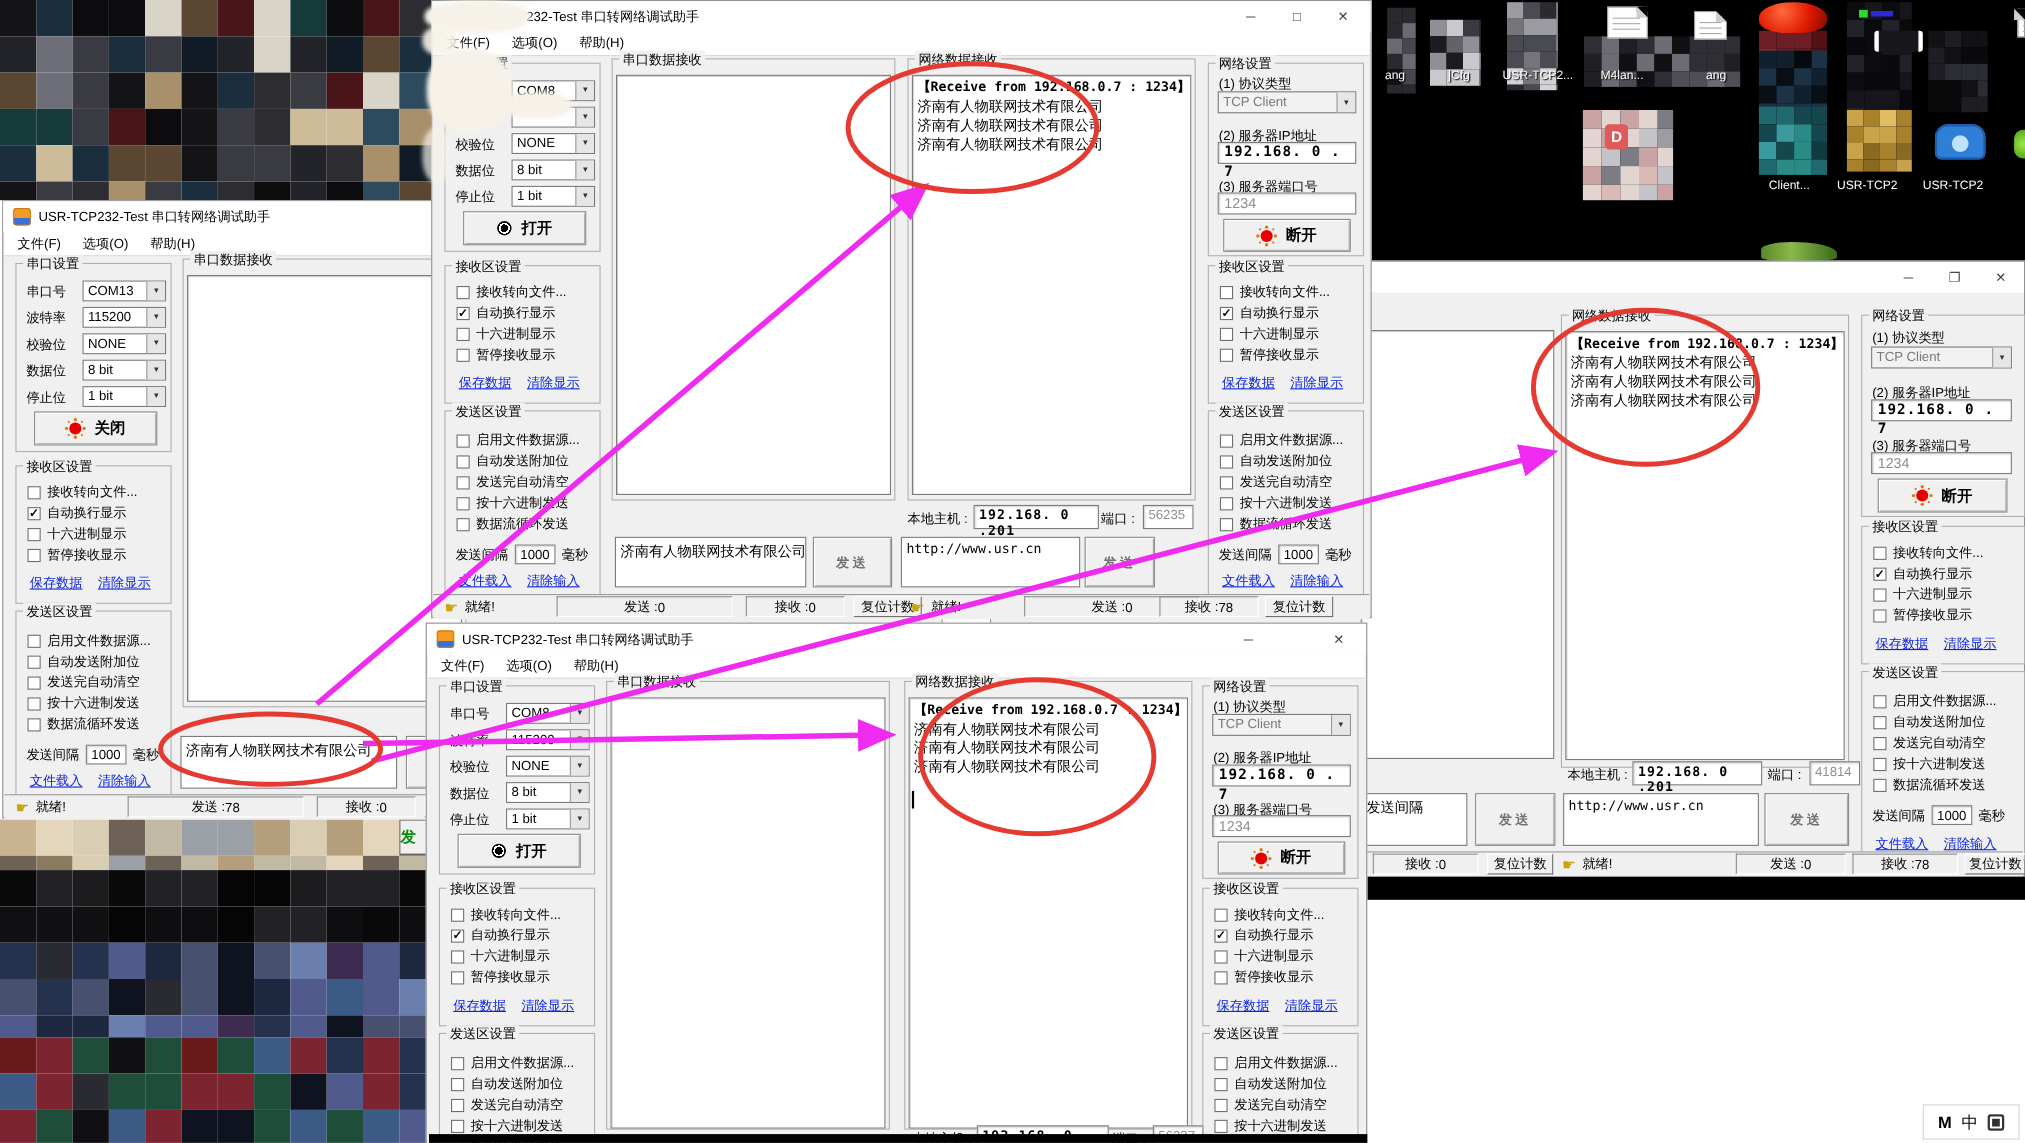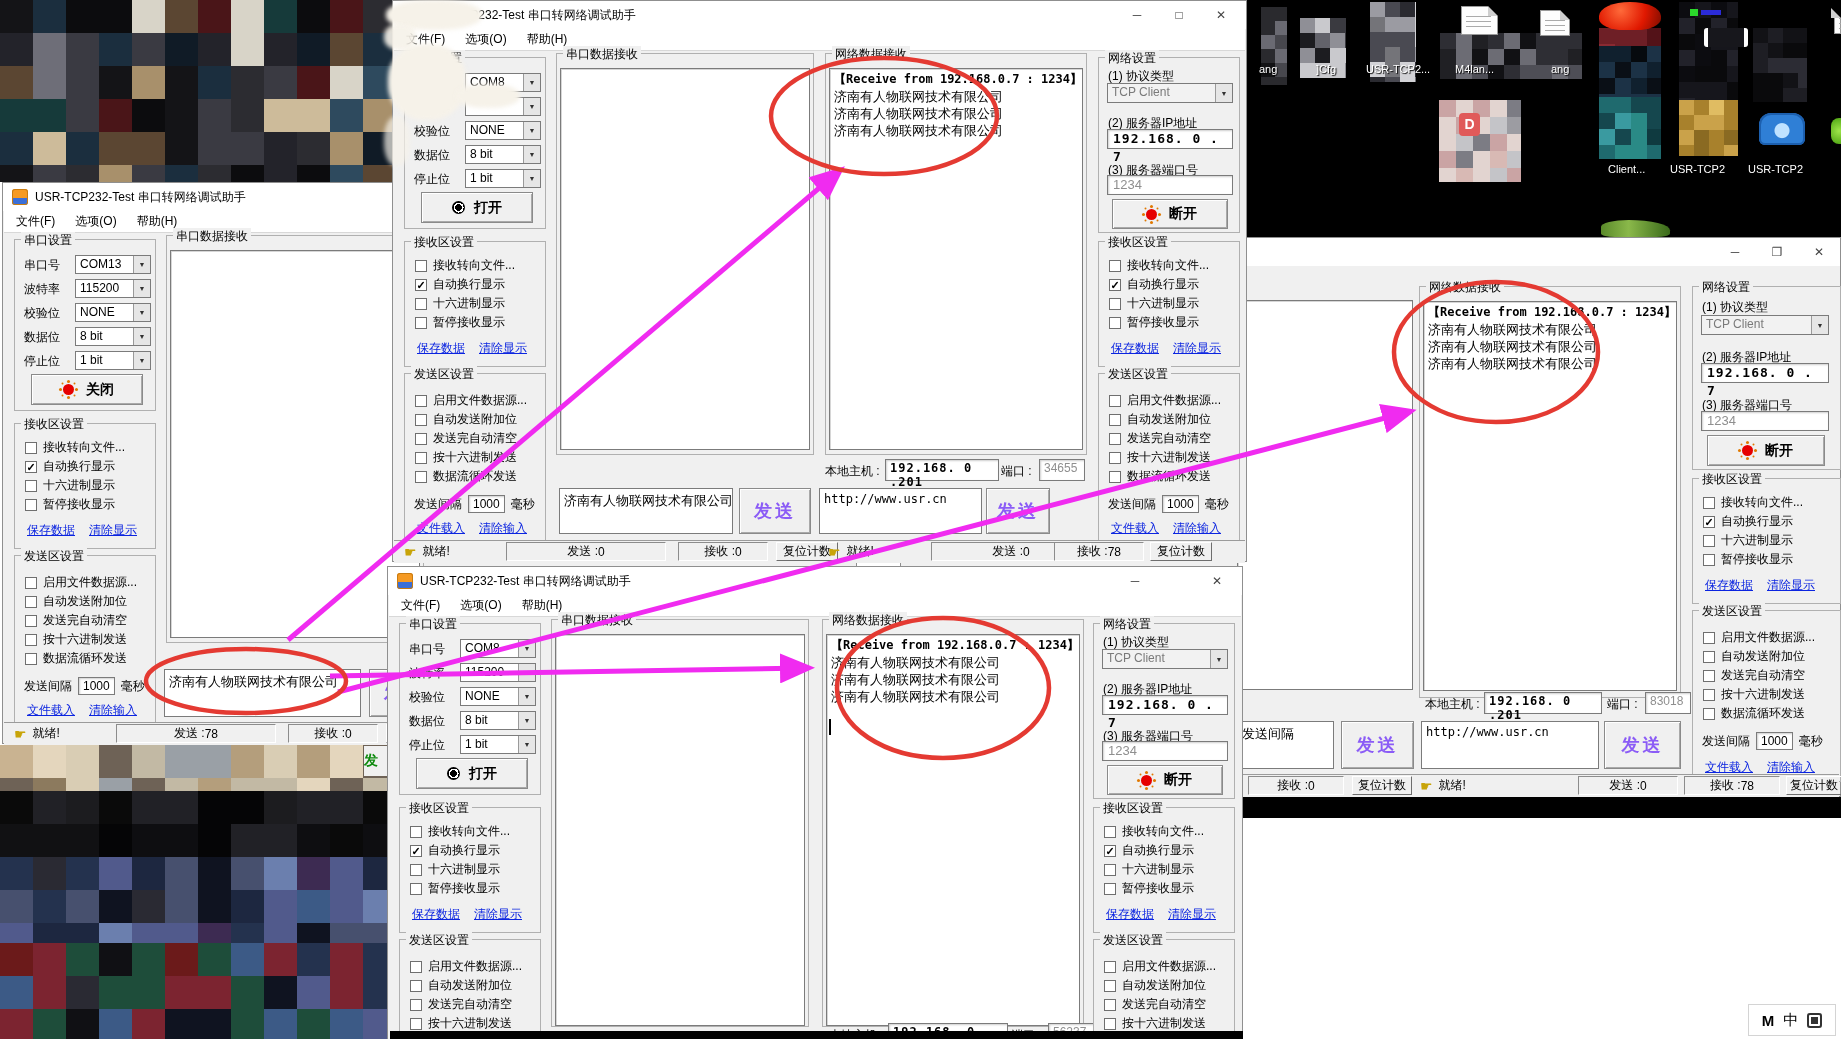--- a/index.html
+++ b/index.html
@@ -45,21 +45,21 @@
   .cb.ck::after{content:"✓";font-weight:bold}
   .lk{color:#0b24e0;text-decoration:underline;font-size:12px;white-space:nowrap}
   .lkrow{position:absolute;left:12px;display:flex;gap:14px}
   .rbox{position:absolute;background:#fff;border:1px solid #7b7b7b;box-sizing:border-box;
         box-shadow:inset 1px 1px 0 #d6d6d6;overflow:hidden;padding:2px 0 0 4px}
   .rhead{font-family:"DejaVu Sans Mono",monospace;font-size:12px;font-weight:bold;white-space:nowrap}
   .rline{font-size:13px;line-height:17px;white-space:nowrap}
   .tin{position:absolute;background:#fff;border:1px solid #7b7b7b;box-sizing:border-box;
        overflow:hidden;white-space:nowrap;padding:3px 0 0 4px;font-size:13px}
   .tin.mono{font-family:"DejaVu Sans Mono",monospace;font-size:12px}
-  .sendbtn{color:#8b5cf6;letter-spacing:3px;font-size:18px}
+  .sendbtn{color:#737373;letter-spacing:3px;font-size:12px}
   .ivbox{background:#fff;border:1px solid #7b7b7b;box-shadow:inset 1px 1px 2px #cfcfcf;
          padding:1px 4px;font-size:12px}
   .sbar{position:absolute;left:1px;right:1px;height:22px;border-top:1px solid #9b9b9b;background:#f0f0f0}
   .sseg{position:absolute;top:1px;height:19px;border:1px solid;border-color:#8c8c8c #fff #fff #8c8c8c;
         display:flex;align-items:center;justify-content:center;font-size:12px;white-space:nowrap;box-sizing:border-box}
   .sseg.raise{border-color:#fff #6e6e6e #6e6e6e #fff}
   .ready{position:absolute;top:2px;display:flex;align-items:center;gap:6px;font-size:12px;white-space:nowrap}
   .hand{color:#c8a409;font-size:14px}
   .hand::after{content:"☛"}
   .lhlabel{font-size:12px;white-space:nowrap;position:absolute}
@@ -537,21 +537,21 @@
     <div class="rbox" style="left:3px;top:14px;width:254px;height:390px">
       <div class="rhead">【Receive from 192.168.0.7 : 1234】:</div>
       <div class="rline">济南有人物联网技术有限公司</div>
       <div class="rline">济南有人物联网技术有限公司</div>
       <div class="rline">济南有人物联网技术有限公司</div>
     </div>
   </div>
   <span class="lhlabel" style="left:524px;top:458px">本地主机 :</span>
   <div class="ivbox abs ipv" style="left:583px;top:454px;width:108px;height:18px">192.168.  0  .201</div>
   <span class="lhlabel" style="left:706px;top:458px">端口 :</span>
-  <div class="ivbox abs gray" style="left:744px;top:454px;width:36px;height:18px">83018</div>
+  <div class="ivbox abs gray" style="left:744px;top:454px;width:36px;height:18px">41814</div>
   <div class="tin mono" style="left:520px;top:483px;width:178px;height:48px">http://www.usr.cn</div>
   <div class="bigbtn sendbtn" style="left:703px;top:483px;width:77px;height:48px">发送</div>
 
   <div class="gb" style="left:791px;top:48px;width:149px;height:184px">
     <span class="gl">网络设置</span>
     <div class="srow" style="top:12px">(1) 协议类型</div>
     <div class="combo dis" style="left:8px;top:28px;width:128px;height:20px">
       <span>TCP Client</span><span class="dd"></span>
     </div>
     <div class="srow" style="top:62px">(2) 服务器IP地址</div>
@@ -845,21 +845,21 @@
     <div class="rbox" style="left:3px;top:14px;width:254px;height:382px">
       <div class="rhead">【Receive from 192.168.0.7 : 1234】:</div>
       <div class="rline">济南有人物联网技术有限公司</div>
       <div class="rline">济南有人物联网技术有限公司</div>
       <div class="rline">济南有人物联网技术有限公司</div>
     </div>
   </div>
   <span class="lhlabel" style="left:432px;top:462px">本地主机 :</span>
   <div class="ivbox abs ipv" style="left:492px;top:458px;width:104px;height:18px">192.168.  0  .201</div>
   <span class="lhlabel" style="left:608px;top:462px">端口 :</span>
-  <div class="ivbox abs gray" style="left:646px;top:458px;width:36px;height:18px">34655</div>
+  <div class="ivbox abs gray" style="left:646px;top:458px;width:36px;height:18px">56235</div>
   <div class="tin" style="left:166px;top:487px;width:174px;height:46px">济南有人物联网技术有限公司</div>
   <div class="bigbtn sendbtn" style="left:346px;top:487px;width:72px;height:46px">发送</div>
   <div class="tin mono" style="left:426px;top:487px;width:163px;height:46px">http://www.usr.cn</div>
   <div class="bigbtn sendbtn" style="left:593px;top:487px;width:64px;height:46px">发送</div>
   <div class="gb" style="left:705px;top:56px;width:142px;height:176px">
     <span class="gl">网络设置</span>
     <div class="srow" style="top:10px">(1) 协议类型</div>
     <div class="combo dis" style="left:8px;top:25px;width:126px;height:20px">
       <span>TCP Client</span><span class="dd"></span>
     </div>

